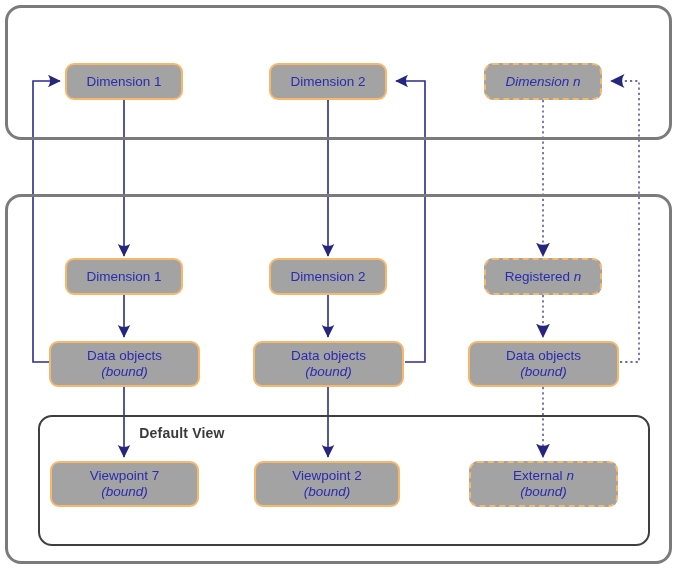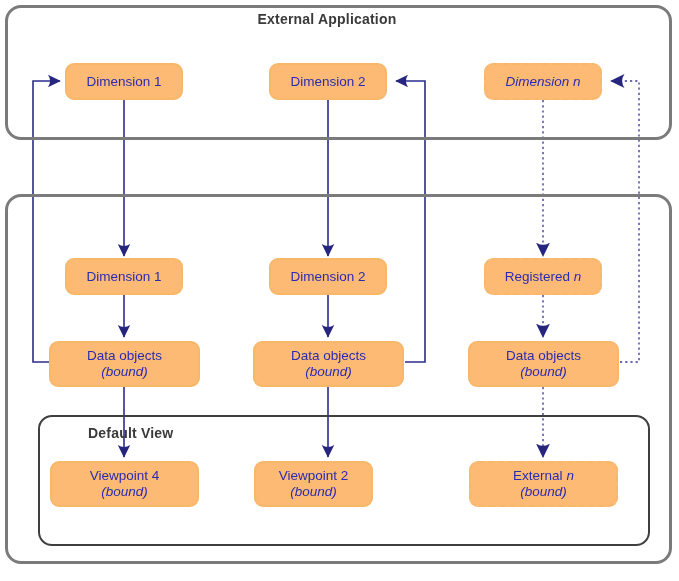--- a/index.html
+++ b/index.html
@@ -42,21 +42,21 @@
     color: #3a3a3a;
     white-space: nowrap;
     letter-spacing: 0.2px;
   }
   
   .node {
     position: absolute;
     box-sizing: border-box;
     border: 2px solid #f8b86a;
     border-radius: 9px;
-    background: #fdba74;
+    background: #a3a3a3;
     color: #2b2bb0;
     font-size: 13.5px;
     line-height: 16px;
     display: flex;
     flex-direction: column;
     align-items: center;
     justify-content: center;
     text-align: center;
     white-space: nowrap;
   }
@@ -109,21 +109,20 @@
 
       <path d="M543,100 L543,256" marker-end="url(#ah-dotted)"></path>
 
       <path d="M543,295 L543,337" marker-end="url(#ah-dotted)"></path>
 
       <path d="M543,387 L543,457" marker-end="url(#ah-dotted)"></path>
     </g>
   </svg>
 
   <div class="frame" style="left:5px; top:5px; width:667px; height:135px;"></div>
-  <div class="frame-title" style="left:177px; top:11px; width:300px; text-align:center;">External Application</div>
 
   <div class="node" style="left:65px; top:63px; width:118px; height:37px;">
     <span class="l1">Dimension 1</span>
   </div>
 
   <div class="node" style="left:269px; top:63px; width:118px; height:37px;">
     <span class="l1">Dimension 2</span>
   </div>
 
   <div class="node dashed" style="left:484px; top:63px; width:118px; height:37px;">
@@ -155,28 +154,28 @@
     <span class="l1">Data objects</span>
     <span class="l2">(bound)</span>
   </div>
 
   <div class="node" style="left:468px; top:341px; width:151px; height:46px;">
     <span class="l1">Data objects</span>
     <span class="l2">(bound)</span>
   </div>
 
   <div class="frame inner" style="left:38px; top:415px; width:612px; height:131px;"></div>
-  <div class="frame-title" style="left:88px; top:425px; width:220px; text-align:left;">Default View</div>
+  <div class="frame-title" style="left:72px; top:425px; width:220px; text-align:center;">Default View</div>
 
   <div class="node" style="left:50px; top:461px; width:149px; height:46px;">
-    <span class="l1">Viewpoint 4</span>
+    <span class="l1">Viewpoint 7</span>
     <span class="l2">(bound)</span>
   </div>
 
-  <div class="node" style="left:254px; top:461px; width:119px; height:46px;text-align:center;">
+  <div class="node" style="left:254px; top:461px; width:146px; height:46px;text-align:center;">
     <span class="l1">Viewpoint 2</span>
     <span class="l2">(bound)</span>
   </div>
 
   <div class="node dashed" style="left:469px; top:461px; width:149px; height:46px;">
     <span class="l1">
       <span>External</span><span>&nbsp;</span><span class="ital">n</span>
     </span>
     <span class="l2">(bound)</span>
   </div>

